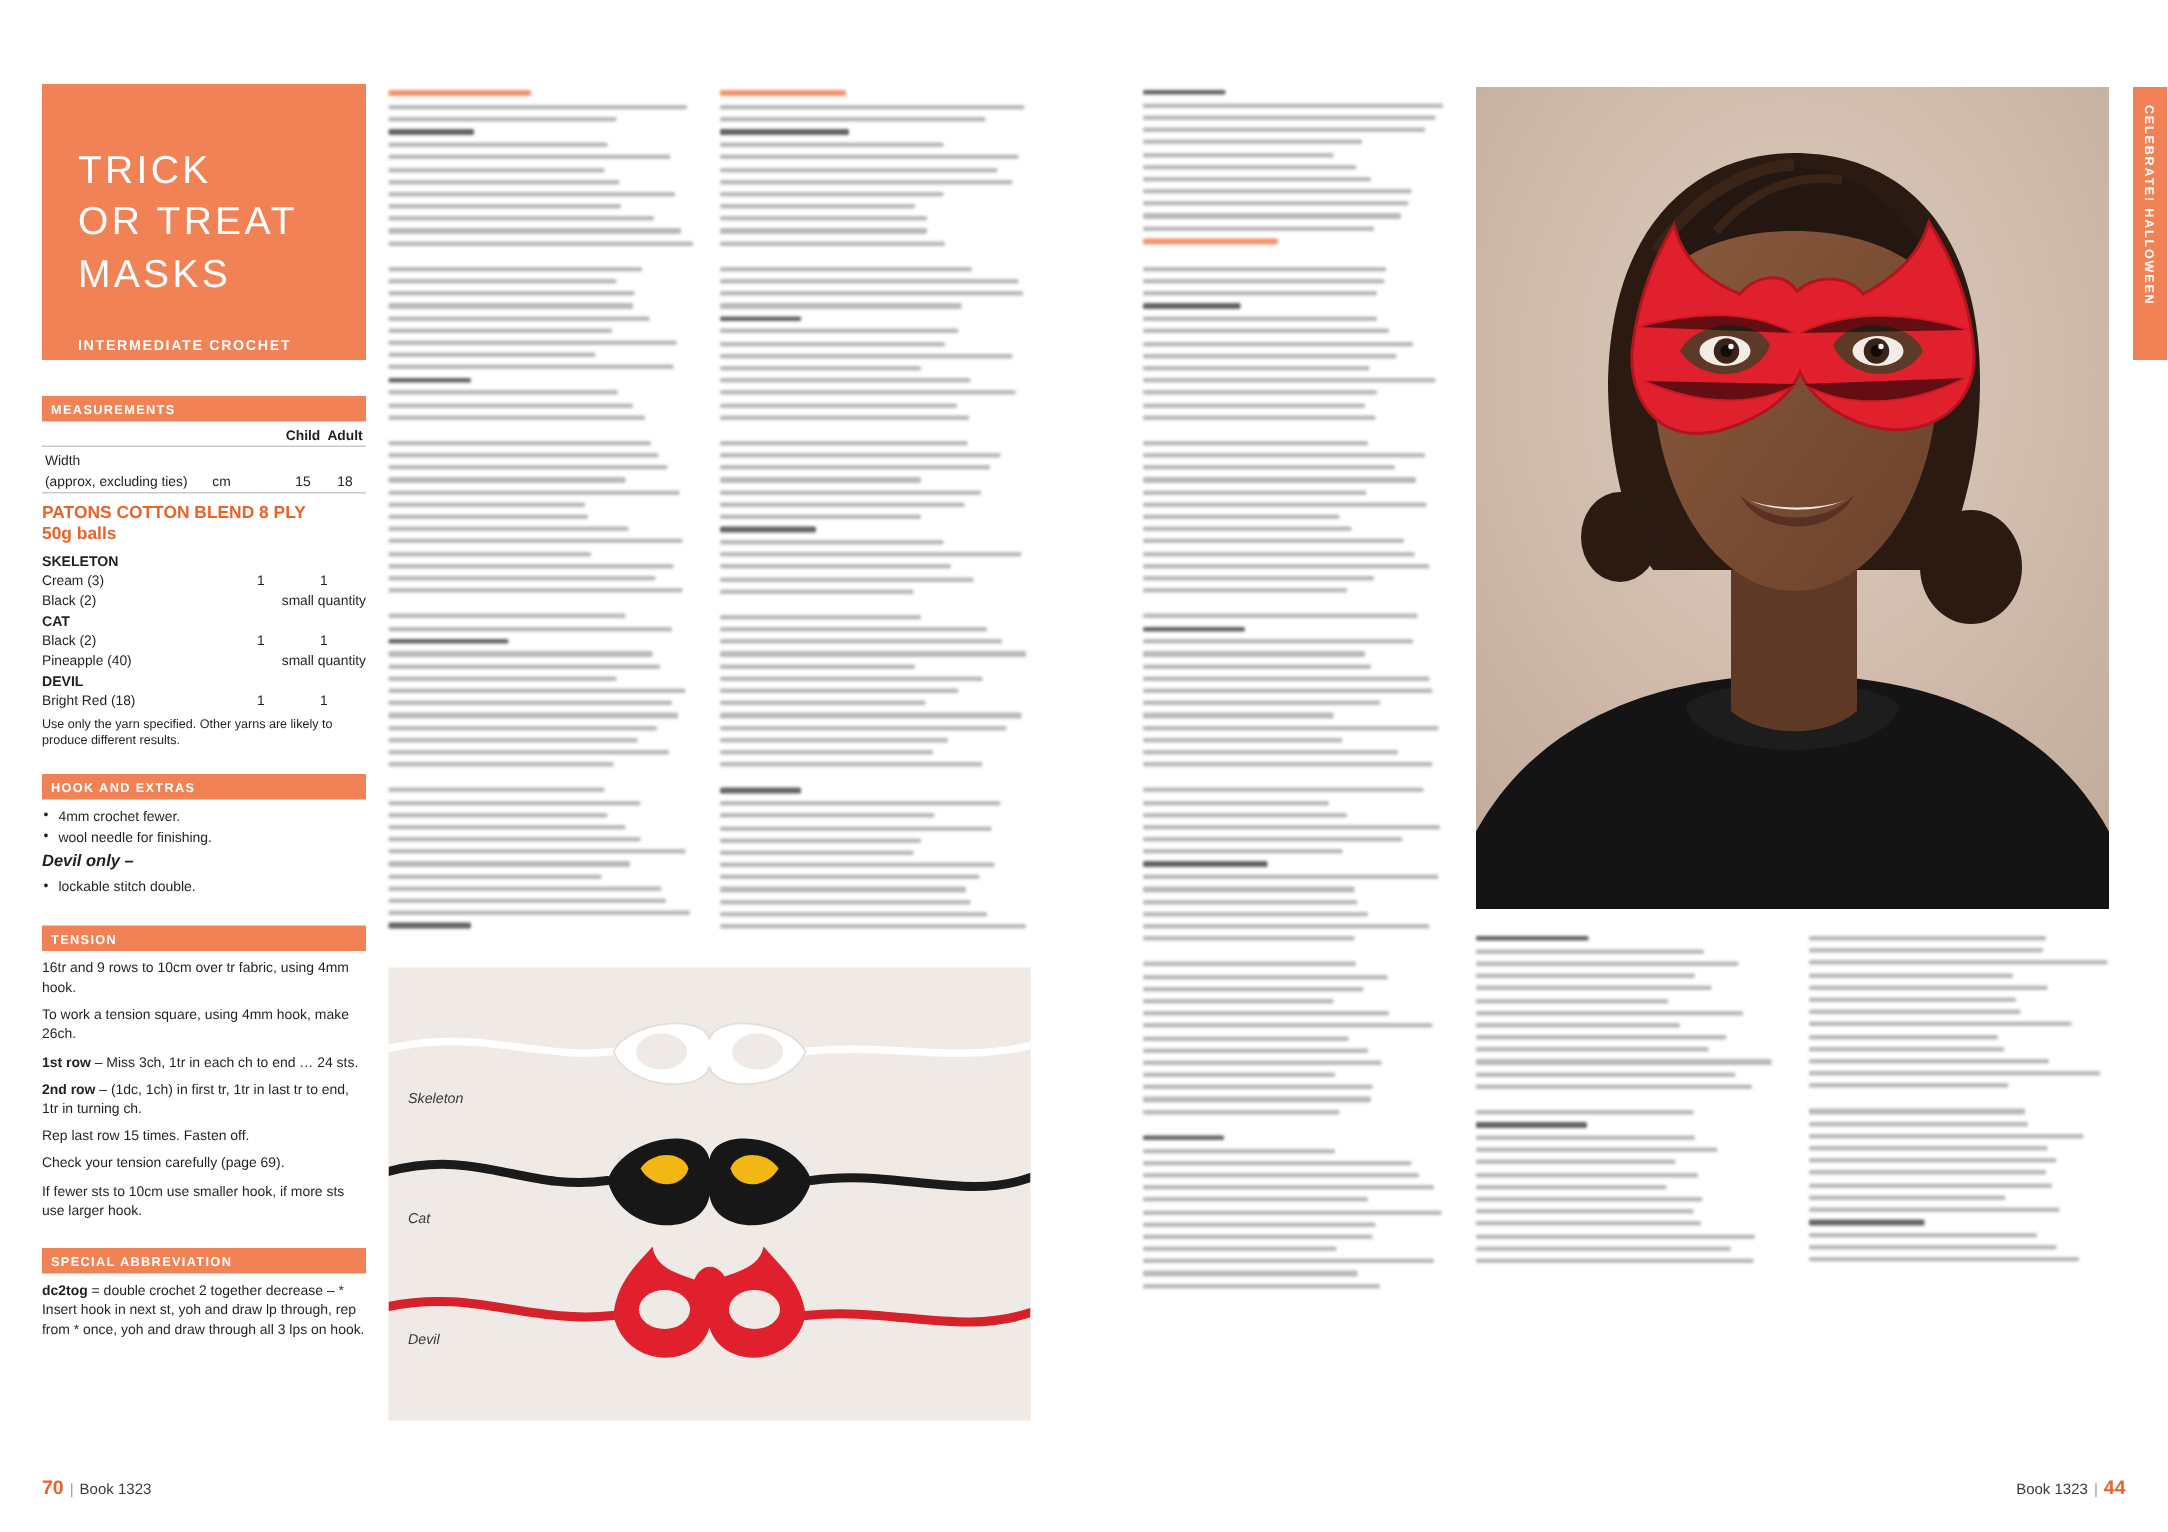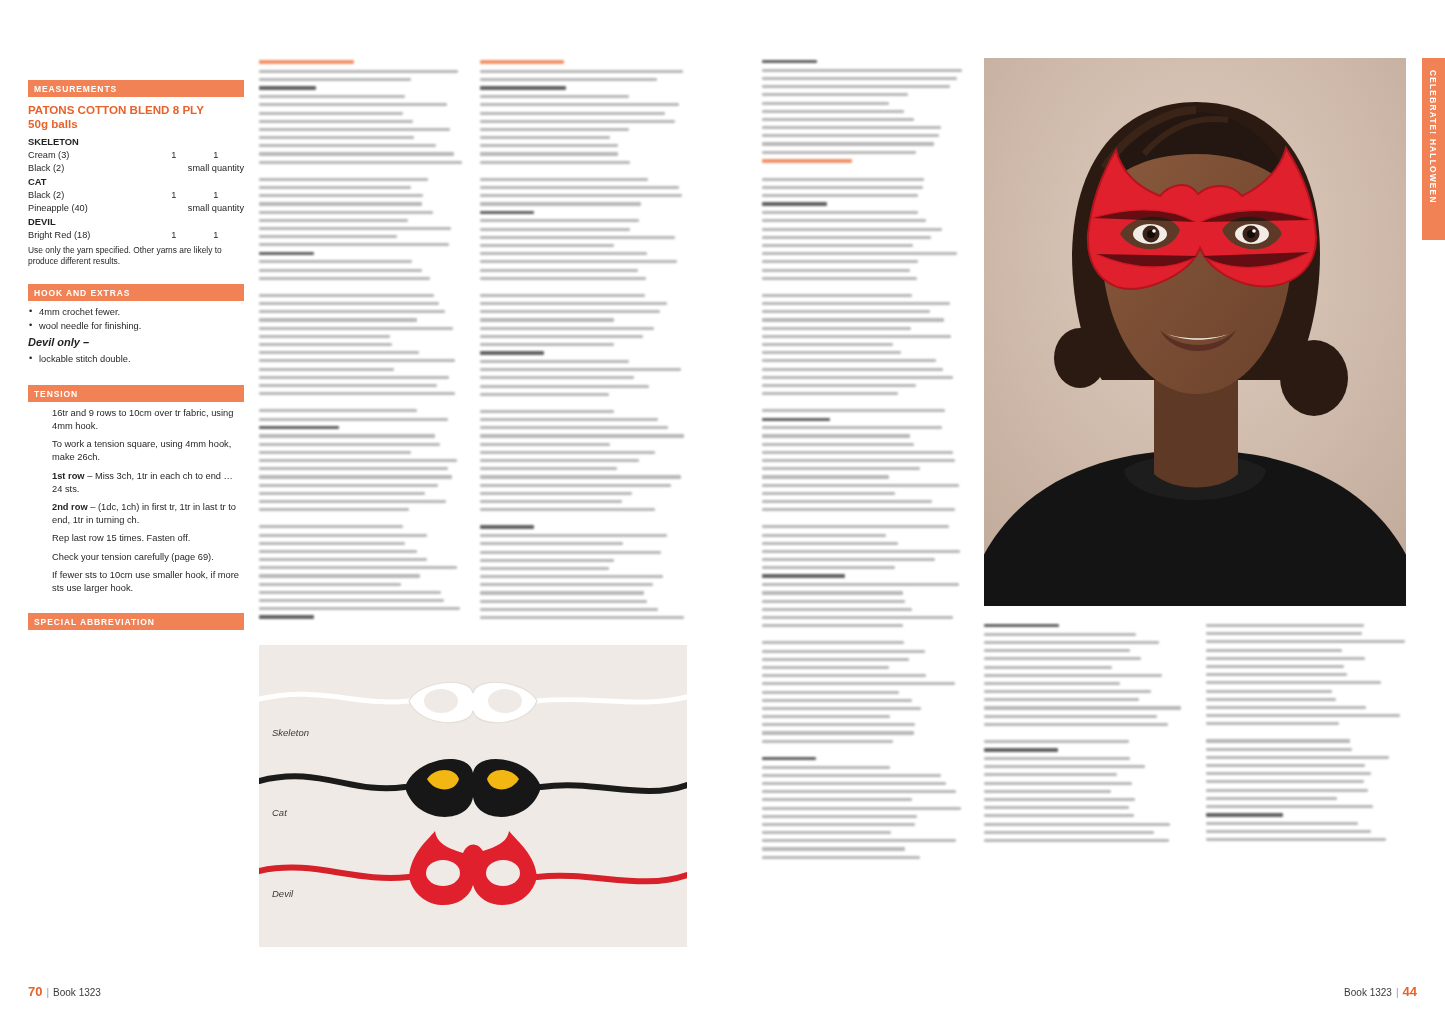--- a/index.html
+++ b/index.html
@@ -62,21 +62,21 @@
   .yarn-table td.n1 { text-align:center; width:28px; }
   .yarn-table td.n2 { text-align:center; width:28px; }
   .yarn-table td.sq { text-align:right; font-size:9.2px; white-space:nowrap;}
   .note { font-size:8.4px; line-height:1.25; margin-top:4px; }
 
   .bullets { font-size:9.3px; line-height:1.45; margin:5px 0 0 0; padding:0; list-style:none; }
   .bullets li { position:relative; padding-left:11px; }
   .bullets li:before { content:"\2022"; position:absolute; left:1px; top:-1px; }
   .italic-line { font-size:11px; font-style:italic; font-weight:bold; margin-top:3px;}
 
-  .body-text { font-size:9.3px; line-height:1.42; margin-top:5px;margin-left:24px; }
+  .body-text { font-size:9.3px; line-height:1.42; margin-top:5px; }
   .body-text b { font-weight:bold; }
 
   .photo-left {
     position:absolute; left:259px; top:645px; width:428px; height:302px;
     background:#efe9e4;
     overflow:hidden;
   }
   .photo-left .lbl {
     position:absolute; font-style:italic; font-size:9.5px; color:#3a3a3a;
   }
@@ -116,23 +116,53 @@
   .footer-right { right:28px; }
   .footer-left .sep, .footer-right .sep { color:#9a9a9a; margin:0 4px; }
 </style>
 </head>
 <body>
 
 <div class="page">
 
   <div class="left-col">
 
+    <div class="title-block">
+      <h1>
+        <span>TRICK</span><br>
+        <span>OR TREAT</span><br>
+        <span>MASKS</span>
+      </h1>
+      <div class="level">INTERMEDIATE CROCHET</div>
+    </div>
 
     <div class="band">MEASUREMENTS</div>
 
+    <table class="meas-table">
+      <tbody>
+          <tr class="rule">
+        <td></td>
+        <th>Child</th>
+        <th>Adult</th>
+      </tr>
+      <tr>
+        <td style="padding-top:4px;">Width</td>
+        <td></td>
+            <td></td>
+      </tr>
+      <tr class="rule">
+        <td>
+          <span>(approx, excluding ties)</span>
+          <span style="padding-left:14px;">cm</span>
+        </td>
+        <td class="num">15</td>
+        <td class="num">18</td>
+      </tr>
+    </tbody>
+      </table>
 
     <div class="yarn-head">PATONS COTTON BLEND 8 PLY</div>
     <div class="yarn-sub">50g balls</div>
 
     <table class="yarn-table">
       <tbody>
           <tr>
             <td class="sec-sub" colspan="3">SKELETON</td>
           </tr>
       <tr>
@@ -185,20 +215,21 @@
     <div class="band tight">TENSION</div>
     <div class="body-text">16tr and 9 rows to 10cm over tr fabric, using 4mm hook.</div>
     <div class="body-text">To work a tension square, using 4mm hook, make 26ch.</div>
     <div class="body-text"><b>1st row</b><span> – Miss 3ch, 1tr in each ch to end … 24 sts.</span></div>
     <div class="body-text"><b>2nd row</b><span> – (1dc, 1ch) in first tr, 1tr in last tr to end, 1tr in turning ch.</span></div>
     <div class="body-text">Rep last row 15 times. Fasten off.</div>
     <div class="body-text">Check your tension carefully (page 69).</div>
     <div class="body-text">If fewer sts to 10cm use smaller hook, if more sts use larger hook.</div>
 
     <div class="band tight">SPECIAL ABBREVIATION</div>
+    <div class="body-text"><b>dc2tog</b><span> = double crochet 2 together decrease – * Insert hook in next st, yoh and draw lp through, rep from * once, yoh and draw through all 3 lps on hook.</span></div>
   </div>
 
   <div class="greek-col" id="gk1" style="left:259px; top:60px; width:207px;">
       <div class="greek-head" style="width: 45.6981%;"></div>
       <div class="greek-line" style="width: 96.3683%;"></div>
       <div class="greek-line" style="width: 73.3085%;"></div>
       <div class="greek-sub" style="width: 27.6652%;"></div>
       <div class="greek-line" style="width: 70.6718%;"></div>
       <div class="greek-line" style="width: 90.8605%;"></div>
       <div class="greek-line" style="width: 69.4035%;"></div>

